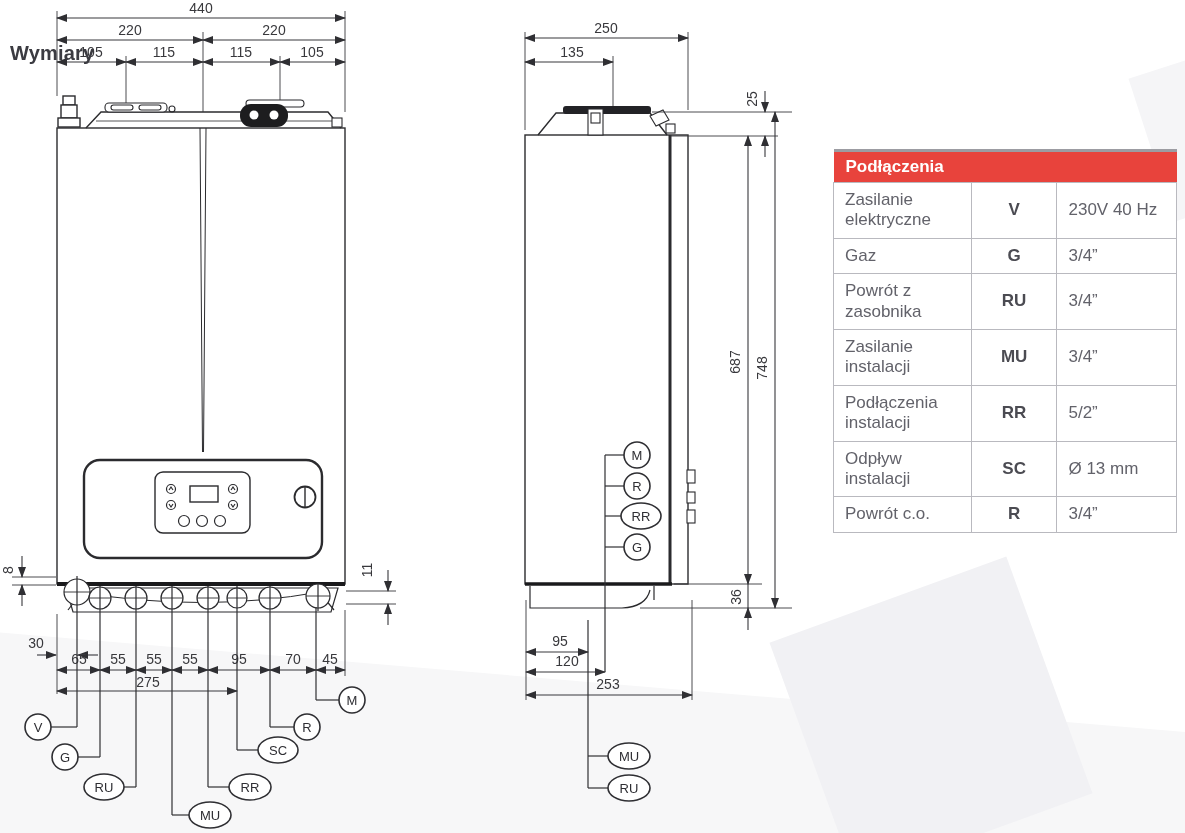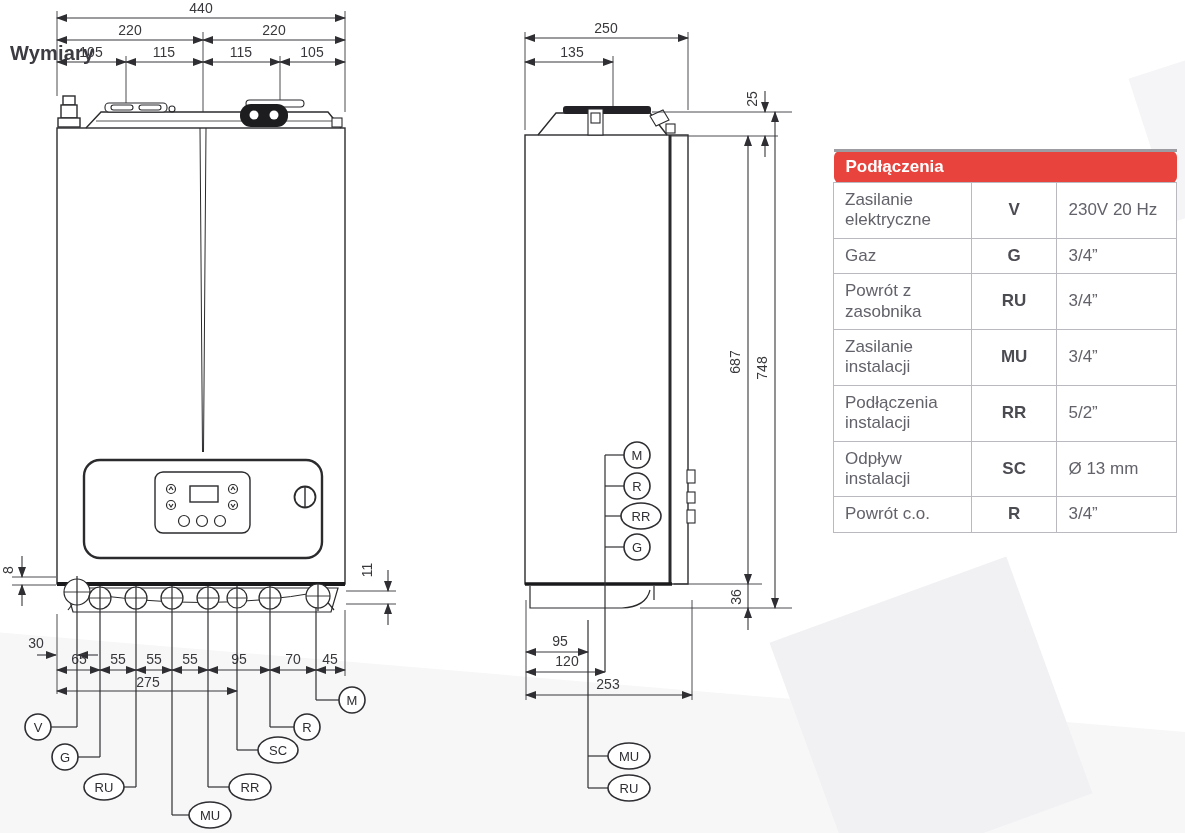--- a/index.html
+++ b/index.html
@@ -21,21 +21,21 @@
 
   svg.diagram { position:absolute; left:0; top:0; }
   svg text { font-family:"Liberation Sans", sans-serif; font-size:14px; fill:#38383c; }
   svg text.port { font-size:13px; fill:#2e2e33; }
 
   
   .conn-wrap { position:absolute; left:833px; top:149px; width:344px; }
   table.conn { border-collapse:collapse; width:100%; background:#fff;
     border-top:3px solid #9c9ca2; }
   table.conn th.hdr { background:#e8433c; color:#ffffff; text-align:left;
-    font-size:17px; font-weight:bold; padding:5px 12px; height:31px;border-radius:6px; }
+    font-size:17px; font-weight:bold; padding:5px 12px; height:31px; }
   table.conn td { border:1px solid #b9b9bf; font-size:17px; color:#62626a;
     padding:7px 11px; line-height:1.2; vertical-align:middle; background:transparent; }
   table.conn td.code { text-align:center; font-weight:bold; color:#4b4b52; }
   table.conn tr { background:#fff; }
 </style>
 </head>
 <body>
 
 <div class="page">
 
@@ -345,21 +345,21 @@
         </colgroup>
       <thead>
         <tr>
             <th class="hdr" colspan="3">Podłączenia</th>
           </tr>
       </thead>
       <tbody>
         <tr>
           <td>Zasilanie elektryczne</td>
           <td class="code">V</td>
-          <td>230V 20 Hz</td>
+          <td>230V 40 Hz</td>
         </tr>
         <tr>
           <td>Gaz</td>
           <td class="code">G</td>
           <td>3/4”</td>
         </tr>
         <tr>
           <td>Powrót z zasobnika</td>
           <td class="code">RU</td>
           <td>3/4”</td>

